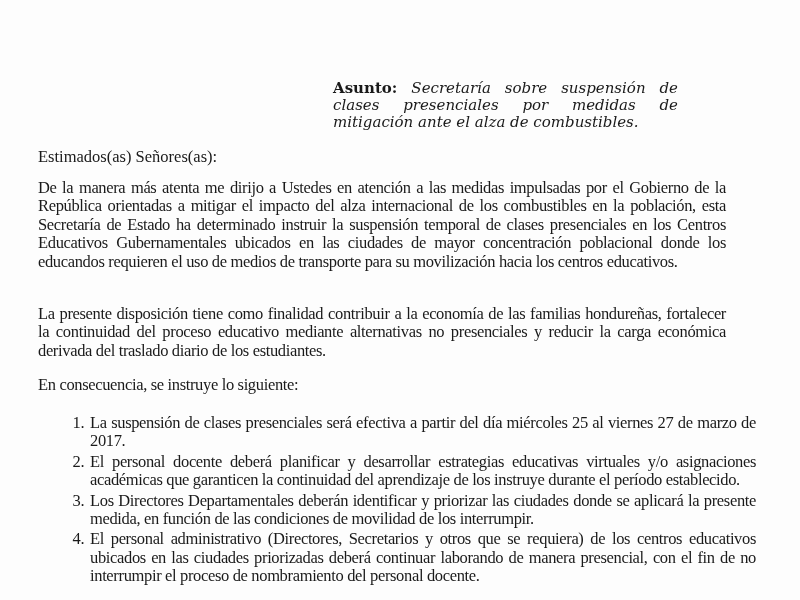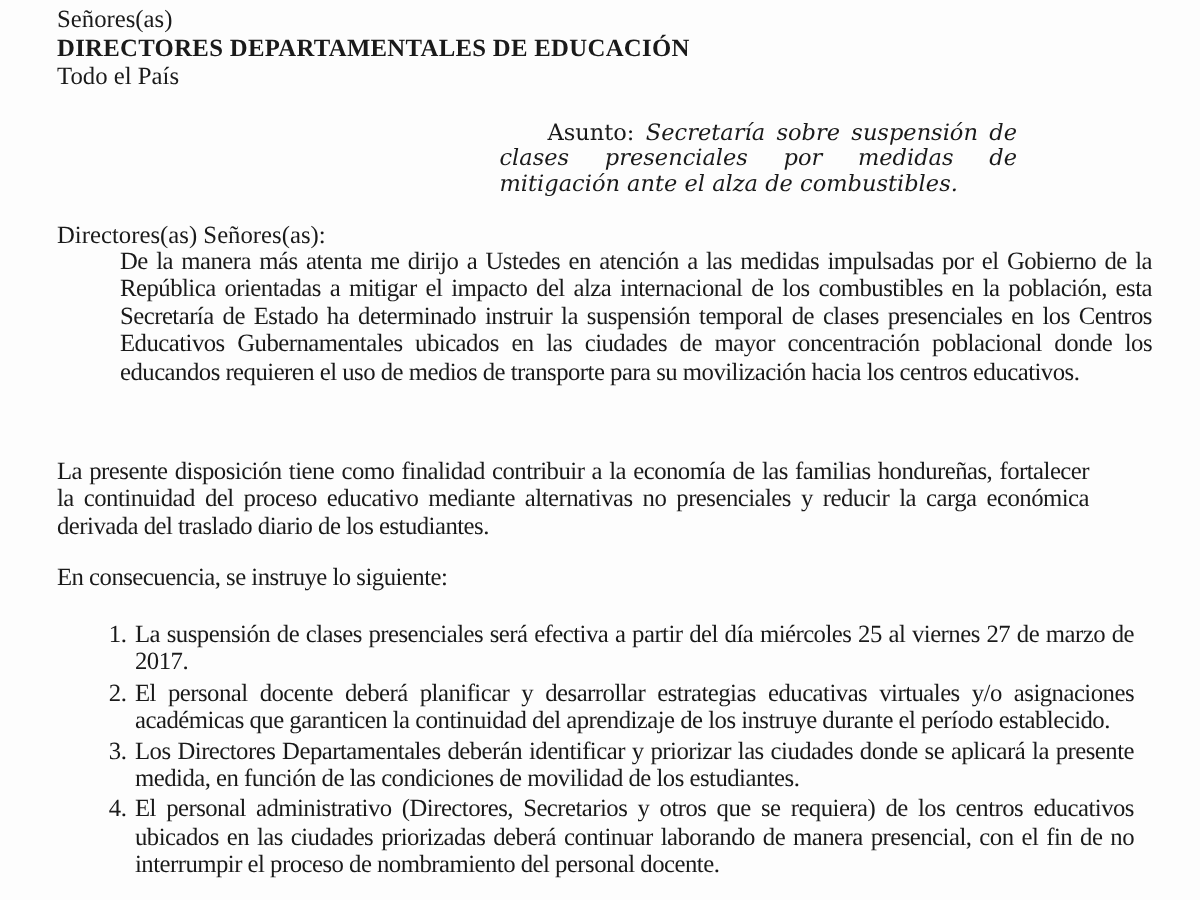--- a/index.html
+++ b/index.html
@@ -11,62 +11,57 @@
     position: relative;
   }
   .page { position: absolute; left: 0; top: 0; width: 800px; height: 600px; }
   .addr { position: absolute; left: 38px; top: 3px; font-size: 16.5px; line-height: 19px; }
   .addr .bold { font-weight: bold; letter-spacing: 0.2px; }
   .asunto {
     position: absolute; left: 333px; top: 80px; width: 345px;
     font-size: 15px; line-height: 17px; text-align: justify;
     font-family: "DejaVu Serif", serif;
   }
-  .asunto .lbl { font-weight: normal; font-style: normal; margin-left: 32px; }
+  .asunto .lbl { font-weight: bold; font-style: normal; }
   .asunto .txt { font-style: italic; }
   .salut { position: absolute; left: 38px; top: 147px; font-size: 16.5px; }
   .para {
     position: absolute; left: 38px; width: 688px;
     font-size: 16.5px; line-height: 18.4px; text-align: justify;
     letter-spacing: -0.35px;
   }
-  .p1 { top: 165px; margin-left: 42px; }
+  .p1 { top: 179px; }
   .p2 { top: 305px; }
   .p3 { top: 376px; }
   ol.list {
     position: absolute; left: 58px; top: 414px; width: 668px;
     margin: 0; padding: 0 0 0 30px;
     font-size: 16.5px; line-height: 18.4px; text-align: justify;
     letter-spacing: -0.35px;
   }
   ol.list li { margin: 0 0 2px 0; padding-left: 2px; }
 </style>
 </head>
 <body>
 
 <div class="page">
 
-  <div class="addr">
-    <div>Señores(as)</div>
-    <div class="bold">DIRECTORES DEPARTAMENTALES DE EDUCACIÓN</div>
-    <div>Todo el País</div>
-  </div>
 
   <div class="asunto">
     <span class="lbl">Asunto:</span>
     <span class="txt">Secretaría sobre suspensión de clases presenciales por medidas de mitigación ante el alza de combustibles.</span>
   </div>
 
-  <div class="salut">Directores(as) Señores(as):</div>
+  <div class="salut">Estimados(as) Señores(as):</div>
 
   <div class="para p1">De la manera más atenta me dirijo a Ustedes en atención a las medidas impulsadas por el Gobierno de la República orientadas a mitigar el impacto del alza internacional de los combustibles en la población, esta Secretaría de Estado ha determinado instruir la suspensión temporal de clases presenciales en los Centros Educativos Gubernamentales ubicados en las ciudades de mayor concentración poblacional donde los educandos requieren el uso de medios de transporte para su movilización hacia los centros educativos.</div>
   <div class="para p3">En consecuencia, se instruye lo siguiente:</div>
   <div class="para p2">La presente disposición tiene como finalidad contribuir a la economía de las familias hondureñas, fortalecer la continuidad del proceso educativo mediante alternativas no presenciales y reducir la carga económica derivada del traslado diario de los estudiantes.</div>
 
   <ol class="list">
     <li>La suspensión de clases presenciales será efectiva a partir del día miércoles 25 al viernes 27 de marzo de 2017.</li>
     <li>El personal docente deberá planificar y desarrollar estrategias educativas virtuales y/o asignaciones académicas que garanticen la continuidad del aprendizaje de los instruye durante el período establecido.</li>
-    <li>Los Directores Departamentales deberán identificar y priorizar las ciudades donde se aplicará la presente medida, en función de las condiciones de movilidad de los estudiantes.</li>
+    <li>Los Directores Departamentales deberán identificar y priorizar las ciudades donde se aplicará la presente medida, en función de las condiciones de movilidad de los interrumpir.</li>
     <li>El personal administrativo (Directores, Secretarios y otros que se requiera) de los centros educativos ubicados en las ciudades priorizadas deberá continuar laborando de manera presencial, con el fin de no interrumpir el proceso de nombramiento del personal docente.</li>
 
   </ol>
 
 </div>
 
 </body></html>

